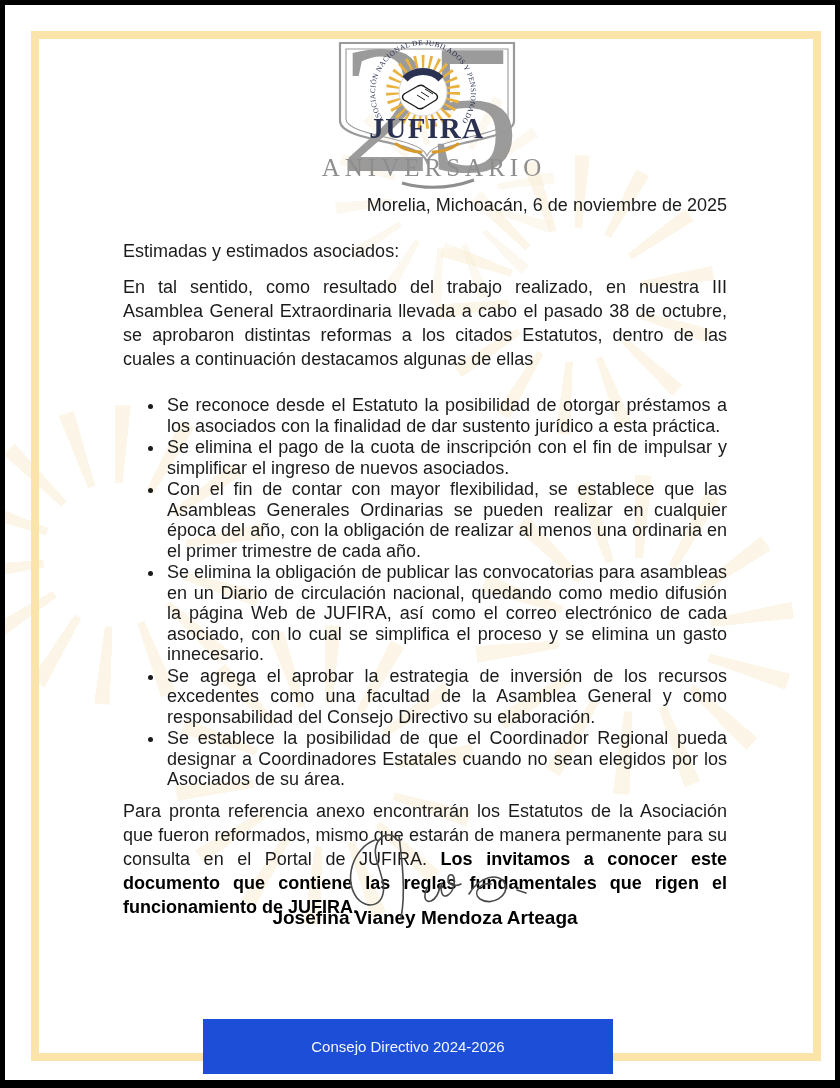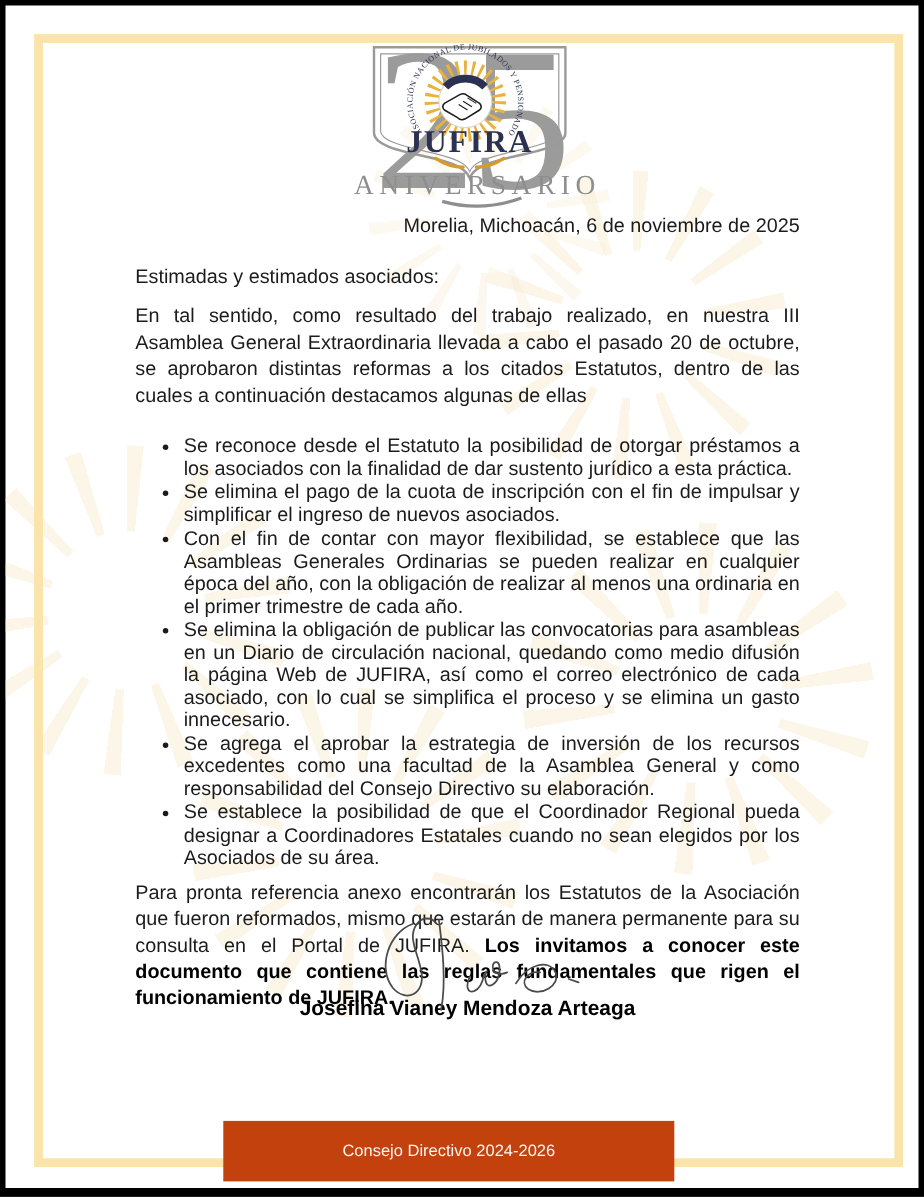--- a/index.html
+++ b/index.html
@@ -29,21 +29,21 @@
   .signoff{position:absolute;left:118px;top:844px;width:604px;text-align:center;
            font-weight:bold;font-size:14.5px;color:#000;z-index:2;}
   .signature{position:absolute;left:330px;top:823px;width:200px;height:96px;z-index:3;}
   .signerblock{position:absolute;left:118px;top:904px;width:604px;text-align:center;
            font-weight:bold;font-size:19px;line-height:17.5px;color:#000;z-index:2;}
   .footerblock{position:absolute;left:60px;top:948px;width:720px;text-align:center;z-index:2;color:#1a1a1a;}
   .footer-address{font-size:8px;letter-spacing:.2px;}
   .footer-contact{font-size:11.5px;margin-top:1px;}
   .footer-contact a{color:#0563C1;text-decoration:underline;font-size:8.5px;}
   
-  .banner{position:absolute;left:198px;top:1014px;width:410px;height:55px;background:#c2410c;
+  .banner{position:absolute;left:198px;top:1014px;width:410px;height:55px;background:#1d4ed8;
           z-index:3;display:flex;flex-direction:column;align-items:center;justify-content:center;}
   .banner .l1{color:rgba(255,255,255,.95);font-size:15px;line-height:19px;}
   .banner .l2{color:#fff;font-size:17px;line-height:21px;font-weight:bold;font-style:italic;}
 </style>
 </head>
 <body>
 
 <div class="sheet">
   <div class="paper">
 
@@ -88,21 +88,21 @@
         <path d="M168,115 q-12,8 -25,8"></path>
       </g>
 
       <text x="144" y="147" text-anchor="middle" font-family="Liberation Serif,serif" font-size="25" letter-spacing="5" fill="#8E8E8E">ANIVERSARIO</text>
       <path d="M112,154 Q148,164 184,151" fill="none" stroke="#8E8E8E" stroke-width="3"></path>
     </svg>
 
     <div class="letter">
       <div class="dateline">Morelia, Michoacán, 6 de noviembre de 2025</div>
       <div class="greet">Estimadas y estimados asociados:</div>
-      <p class="para">En tal sentido, como resultado del trabajo realizado, en nuestra III Asamblea General Extraordinaria llevada a cabo el pasado 20 de octubre, se aprobaron distintas reformas a los citados Estatutos, dentro de las cuales a continuación destacamos algunas de ellas</p>
+      <p class="para">En tal sentido, como resultado del trabajo realizado, en nuestra III Asamblea General Extraordinaria llevada a cabo el pasado 38 de octubre, se aprobaron distintas reformas a los citados Estatutos, dentro de las cuales a continuación destacamos algunas de ellas</p>
       <ul class="reforms">
           <li>Se reconoce desde el Estatuto la posibilidad de otorgar préstamos a los asociados con la finalidad de dar sustento jurídico a esta práctica.</li>
           <li>Se elimina el pago de la cuota de inscripción con el fin de impulsar y simplificar el ingreso de nuevos asociados.</li>
           <li>Con el fin de contar con mayor flexibilidad, se establece que las Asambleas Generales Ordinarias se pueden realizar en cualquier época del año, con la obligación de realizar al menos una ordinaria en el primer trimestre de cada año.</li>
           <li>Se elimina la obligación de publicar las convocatorias para asambleas en un Diario de circulación nacional, quedando como medio difusión la página Web de JUFIRA, así como el correo electrónico de cada asociado, con lo cual se simplifica el proceso y se elimina un gasto innecesario.</li>
           <li>Se agrega el aprobar la estrategia de inversión de los recursos excedentes como una facultad de la Asamblea General y como responsabilidad del Consejo Directivo su elaboración.</li>
           <li>Se establece la posibilidad de que el Coordinador Regional pueda designar a Coordinadores Estatales cuando no sean elegidos por los Asociados de su área.</li>
         </ul>
       <p class="closing"><span>Para pronta referencia anexo encontrarán los Estatutos de la Asociación que fueron reformados, mismo que estarán de manera permanente para su consulta en el Portal de JUFIRA. </span><b>Los invitamos a conocer este documento que contiene las reglas fundamentales que rigen el funcionamiento de JUFIRA.</b></p>
     </div>

